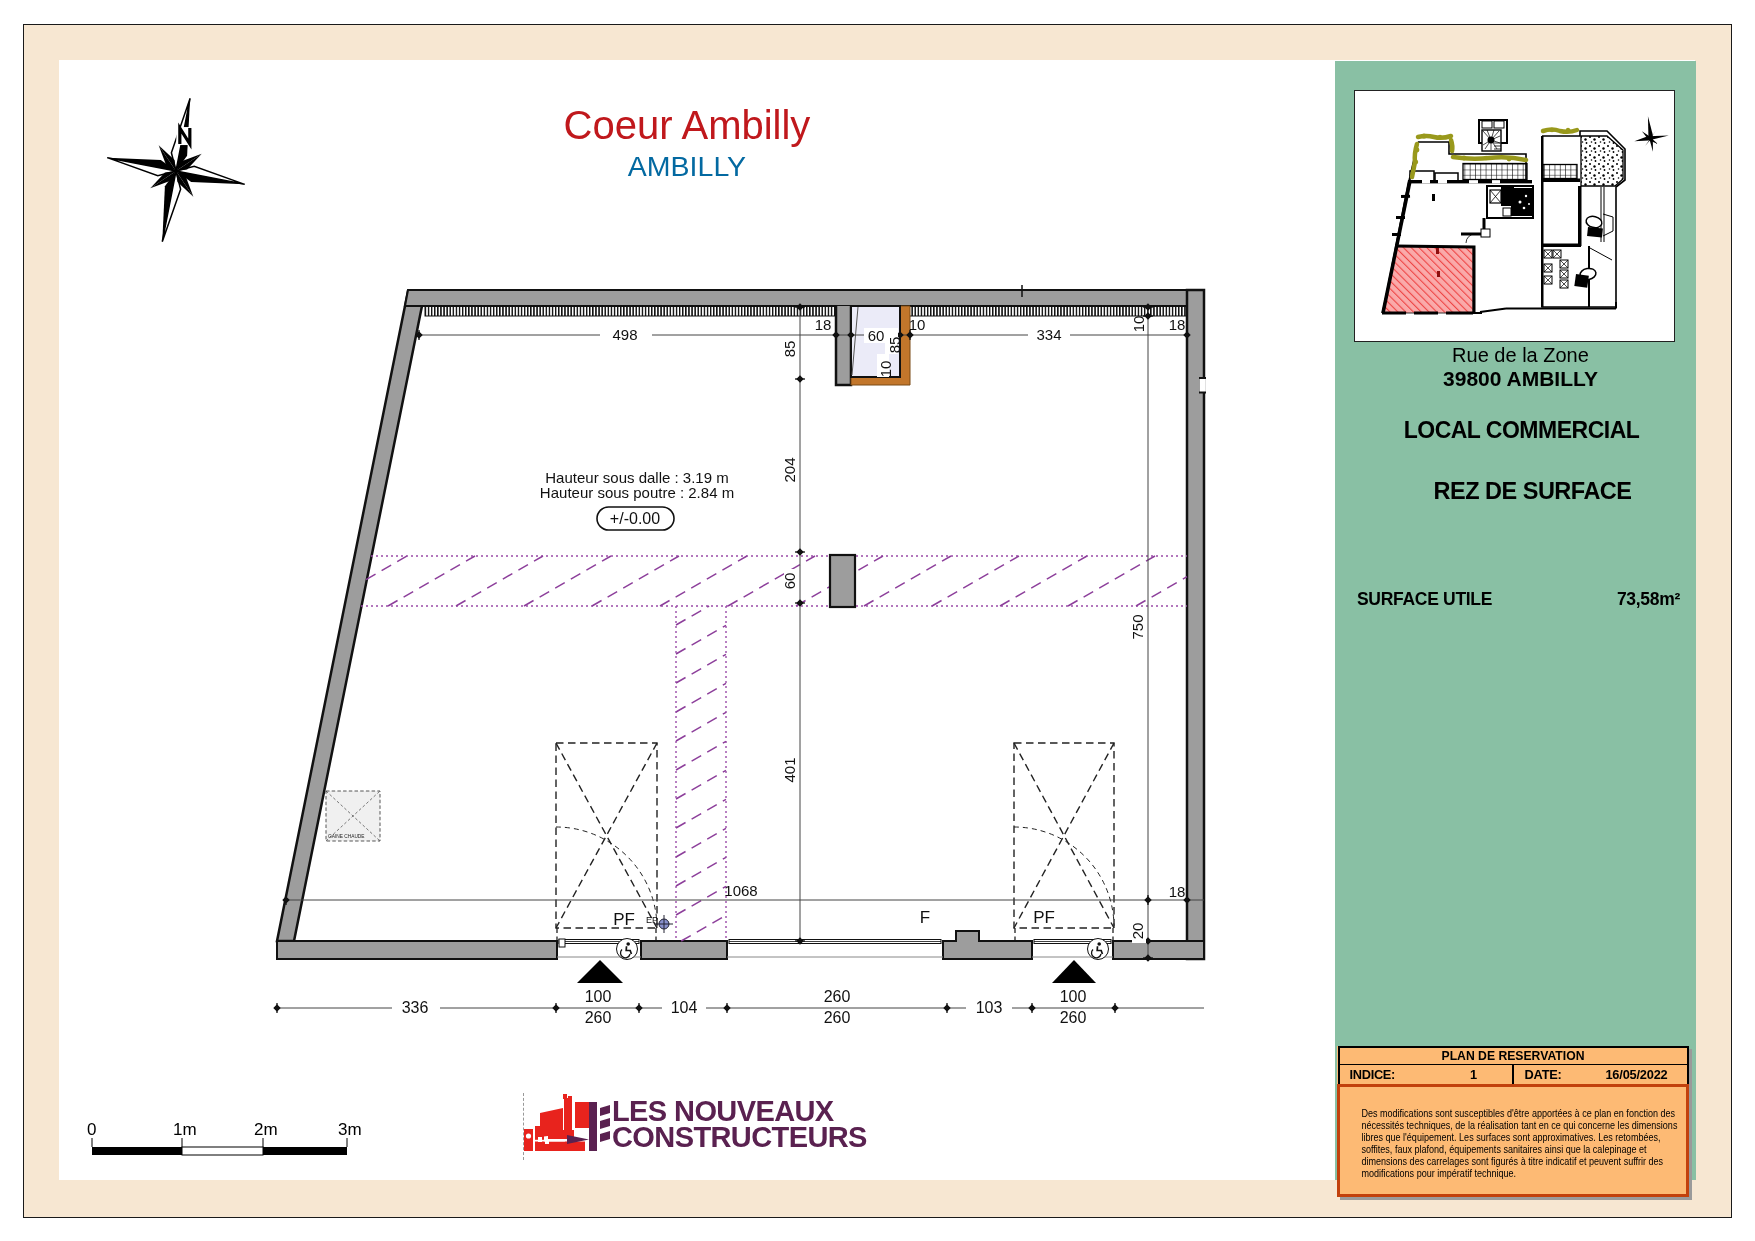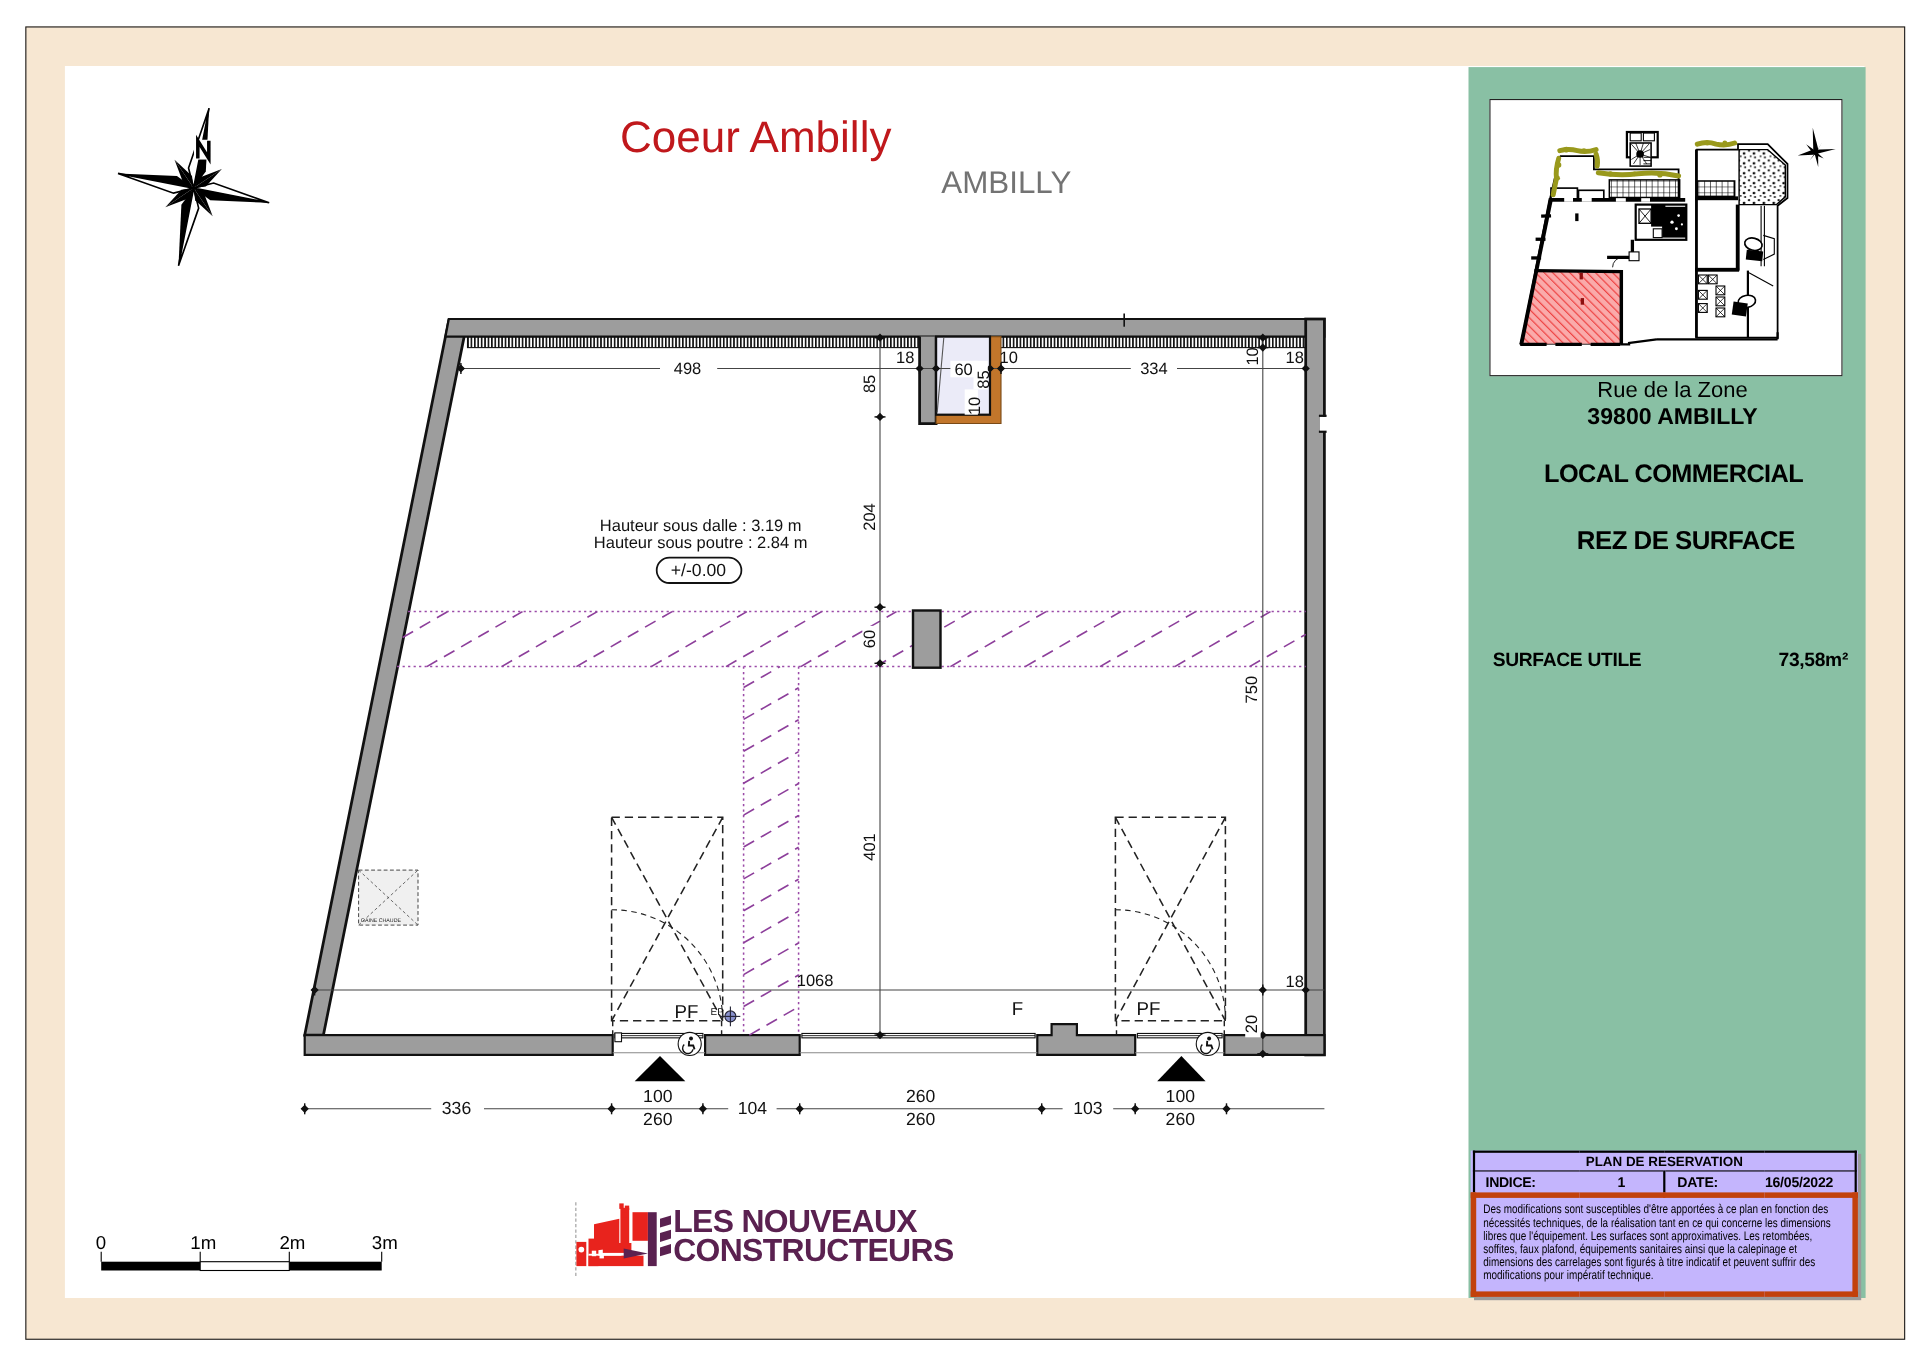--- a/index.html
+++ b/index.html
@@ -345,21 +345,21 @@
 
   <g transform="translate(664,924)">
     <circle cx="0" cy="0" r="5" fill="#8890cc" stroke="#223" stroke-width="1"></circle>
     <line x1="0" y1="-9" x2="0" y2="9" stroke="#223" stroke-width="1"></line>
     <line x1="-9" y1="0" x2="9" y2="0" stroke="#223" stroke-width="1"></line>
   </g>
 </svg>
 
 <div class="abs" style="left:400px;top:103px;width:574px;text-align:center;color:#c0181c;font-size:40px;">Coeur Ambilly</div>
 
-<div class="abs" style="left:400px;top:150px;width:574px;text-align:right;color:#737373;font-size:28.5px;">AMBILLY</div>
+<div class="abs" style="left:400px;top:150px;width:574px;text-align:center;color:#0369a1;font-size:28.5px;">AMBILLY</div>
 
 <div class="abs" style="left:1335px;top:61px;width:361px;height:1119px;background:#89c0a4;"></div>
 
 <div class="abs" style="left:1354px;top:90px;width:319px;height:250px;background:#ffffff;border:1px solid #222;"></div>
 
 <svg class="abs" style="left:1354px;top:90px;" width="319" height="250" viewBox="0 0 319 250">
   <defs>
     <pattern id="redhatch" width="5.5" height="5.5" patternUnits="userSpaceOnUse" patternTransform="rotate(-45)">
       <rect width="5.5" height="5.5" fill="#faaaaa"></rect>
       <line x1="0" y1="0" x2="0" y2="5.5" stroke="#ee4444" stroke-width="2.2"></line>
@@ -536,33 +536,33 @@
 <div class="abs" style="left:1340px;top:344px;width:361px;text-align:center;font-size:20px;color:#000;">Rue de la Zone</div>
 
 <div class="abs" style="left:1340px;top:367px;width:361px;text-align:center;font-size:21px;font-weight:bold;color:#000;">39800 AMBILLY</div>
 
 <div class="abs" style="left:1341px;top:417px;width:361px;text-align:center;font-size:23px;font-weight:bold;letter-spacing:-0.5px;color:#000;">LOCAL COMMERCIAL</div>
 
 <div class="abs" style="left:1352px;top:478px;width:361px;text-align:center;font-size:23.5px;font-weight:bold;letter-spacing:-0.5px;color:#000;">REZ DE SURFACE</div>
 
 <div class="abs" style="left:1357px;top:589px;width:323px;font-size:17.5px;font-weight:bold;letter-spacing:-0.3px;color:#000;">SURFACE UTILE<span style="float:right;">73,58m²</span></div>
 
-<table class="abs" style="left:1337px;top:1046px;width:352px;height:133px;border-collapse:collapse;background:#c4b5fd;border:2px solid #000;box-shadow:3px 3px 0 #9a9a9a;font-family:'Liberation Sans',sans-serif;">
+<table class="abs" style="left:1337px;top:1046px;width:352px;height:133px;border-collapse:collapse;background:#fdba74;border:2px solid #000;box-shadow:3px 3px 0 #9a9a9a;font-family:'Liberation Sans',sans-serif;">
   <tbody>
       <tr style="height:17px;">
     <td colspan="4" style="border:1px solid #000;text-align:center;font-size:12.2px;font-weight:bold;padding:0;line-height:16px;">PLAN DE RESERVATION</td>
   </tr>
   <tr style="height:20px;">
     <td style="border-left:1px solid #000;border-bottom:2px solid #000;width:86px;font-size:12.8px;font-weight:bold;padding:0 0 0 10px;line-height:19px;letter-spacing:-0.3px;">INDICE:</td>
     <td style="border-right:2px solid #000;border-bottom:2px solid #000;width:76px;font-size:12.8px;font-weight:bold;text-align:center;padding:0;line-height:19px;">1</td>
     <td style="border-bottom:2px solid #000;width:80px;font-size:12.8px;font-weight:bold;padding:0 0 0 11px;line-height:19px;letter-spacing:-0.2px;margin-top:33px;">DATE:</td>
     <td style="border-right:1px solid #000;border-bottom:2px solid #000;font-size:12.8px;font-weight:bold;text-align:right;padding:0 19px 0 0;line-height:19px;letter-spacing:-0.2px;">16/05/2022</td>
   </tr>
   <tr>
-    <td colspan="4" style="border:5px solid #c2410c;vertical-align:top;padding:0;">
+    <td colspan="4" style="border:3px solid #c2410c;vertical-align:top;padding:15px;">
           <div style="width:125%;transform:scaleX(0.80);transform-origin:0 0;font-size:11.3px;line-height:11.9px;padding:6px 0 0 8px;">Des modifications sont susceptibles d'être apportées à ce plan en fonction des<br>nécessités techniques, de la réalisation tant en ce qui concerne les dimensions<br>libres que l'équipement. Les surfaces sont approximatives. Les retombées,<br>soffites, faux plafond, équipements sanitaires ainsi que la calepinage et<br>dimensions des carrelages sont figurés à titre indicatif et peuvent suffrir des<br>modifications pour impératif technique.</div>
         </td>
   </tr>
 </tbody>
   </table>
 
 <svg class="abs" style="left:60px;top:1095px;" width="360" height="80" viewBox="0 0 360 80">
   <g font-size="17" fill="#000">
     <text x="27" y="40">0</text>
     <text x="113" y="40">1m</text>

